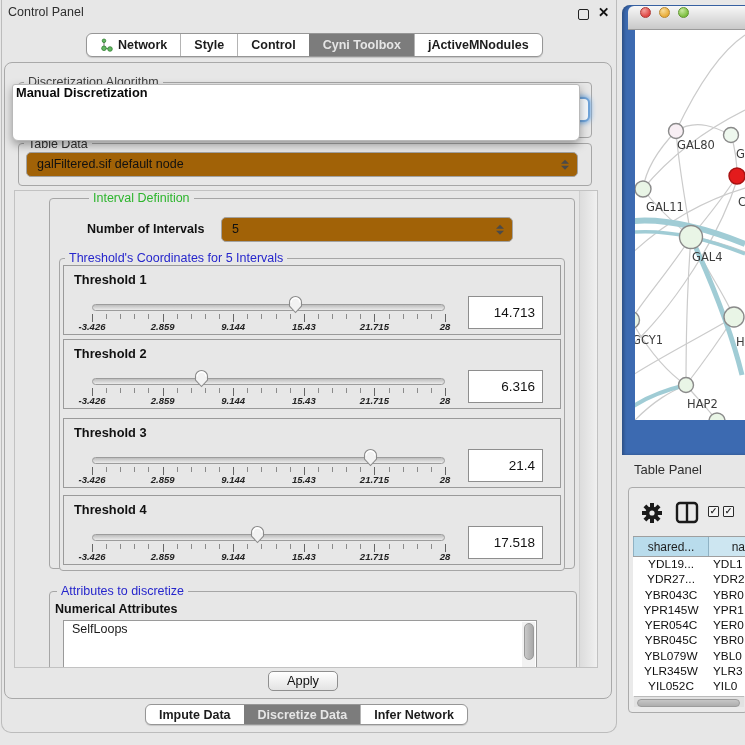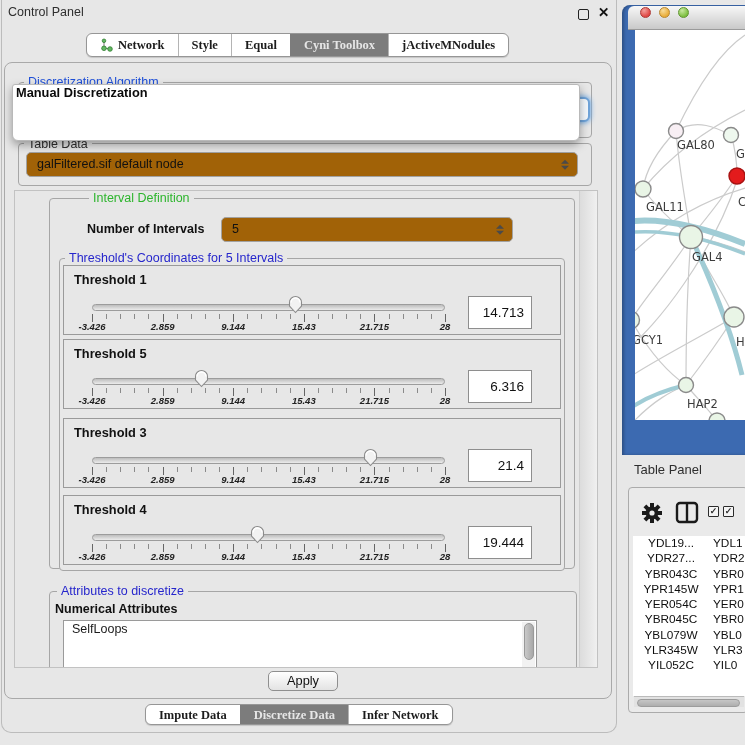--- a/index.html
+++ b/index.html
@@ -7,36 +7,36 @@
   body { font-family:"Liberation Sans", sans-serif; background:#e7e7e7; }
   #root { position:relative; width:745px; height:745px; overflow:hidden; background:#e7e7e7; font-size:12.5px; color:#222; }
   .abs { position:absolute; }
 
   
   .cp-frame { left:1px; top:0; width:616px; height:733px; border:1px solid #bcbcbc; border-top:none; border-radius:0 0 10px 10px; background:#e7e7e7; }
   .cp-title { left:8px; top:5px; font-size:12.5px; color:#2e2e2e; }
   .float-btn { left:578px; top:9px; width:11px; height:11px; border:1.6px solid #222; border-radius:2px; }
   .close-btn { left:598px; top:4px; font-size:13.5px; font-weight:bold; color:#111; }
 
-  .tabbar { display:flex; height:24px; background:#fff; border:1px solid #969696; border-radius:6px; overflow:hidden; box-shadow:0 1px 1px rgba(0,0,0,0.15);font-family:Liberation Serif, serif; }
+  .tabbar { display:flex; height:24px; background:#fff; border:1px solid #969696; border-radius:6px; overflow:hidden; box-shadow:0 1px 1px rgba(0,0,0,0.15); }
   .tabbar .tab { display:flex; align-items:center; gap:5px; padding:0 13px; font-size:12.5px; font-weight:600; color:#1c1c1c; line-height:22px; border-left:1px solid #b4b4b4; cursor:default; white-space:nowrap; }
   .tabbar .tab:first-child { border-left:none; }
   .tabbar .tab.selected { background:#7c7c7c; color:#e6e6e6; border-left-color:#7c7c7c; }
   #top-tabs { left:86px; top:33px; }
   #bottom-tabs { left:145px; top:704px; }
   #bottom-tabs .tab { line-height:20px; }
   #bottom-tabs.tabbar { height:21px; }
 
   .main-panel { left:4px; top:62px; width:608px; height:637px; border:1px solid #a9a9a9; border-radius:8px; background:#e7e7e7; }
 
   .groupbox { border:1px solid #a6a6a6; border-radius:4px; background:#e7e7e7; }
   .grouptitle { position:absolute; background:#e7e7e7; padding:0 4px; font-size:12.5px; line-height:14px; }
   .gt-green { color:#2db52d; }
   .gt-blue  { color:#2626cc; }
-  .gt-dark  { color:#1d4ed8; }
+  .gt-dark  { color:#404040; }
 
   
   .combo { background:#a16207; border:1px solid #a2a2a2; border-radius:5px; }
   .combo .val { position:absolute; left:10px; top:0; line-height:23px; font-size:12.5px; color:#111; white-space:nowrap; }
   .arrows { position:absolute; right:7px; top:50%; transform:translateY(-50%); width:9px; }
   .arrows .up { width:0; height:0; border-left:4px solid transparent; border-right:4px solid transparent; border-bottom:4.5px solid #4a4a4a; margin-bottom:2.5px; }
   .arrows .dn { width:0; height:0; border-left:4px solid transparent; border-right:4px solid transparent; border-top:4.5px solid #4a4a4a; }
 
   
   .popup { left:12px; top:84px; width:568px; height:57px; background:#fff; border:1px solid #b9b9b9; border-radius:3px 3px 6px 6px; box-shadow:0 4px 10px rgba(0,0,0,0.35); z-index:10; }
@@ -53,21 +53,21 @@
 
   
   .thr-panel { position:absolute; left:48px; width:498px; height:70px; border:1px solid #9a9a9a; background:#e7e7e7;padding-left:44px; }
   .thr-title { position:absolute; left:10px; top:6px; font-weight:bold; font-size:12.8px; color:#111; }
   .thr-track { position:absolute; left:28px; top:38px; width:353px; height:7px; border:1px solid #9c9c9c; border-radius:4px; background:linear-gradient(#bdbdbd,#ececec); }
   .thr-handle { position:absolute; top:29px; width:15px; height:19px; }
   .thr-ticks { position:absolute; left:0; top:0; width:100%; height:100%;font-style:italic; }
   .tick { position:absolute; width:1px; background:#666; }
   .tick.minor { background:#8a8a8a; }
   .tick-label { position:absolute; width:64px; text-align:center; font-size:9.5px; font-weight:bold; color:#222; top:55px; }
-  .thr-value { position:absolute; left:404px; top:30px; width:64px; height:33px; background:#fff; border:1px solid #8e8e8e; font-size:13.5px; color:#111; text-align:right; line-height:31px; padding-right:7px; }
+  .thr-value { position:absolute; left:404px; top:30px; width:75px; height:33px; background:#fff; border:1px solid #8e8e8e; font-size:13.5px; color:#111; text-align:right; line-height:31px; padding-right:7px; }
 
   
   .attr-list { position:absolute; left:48px; top:429px; width:474px; height:49px; background:#fff; border:1px solid #9a9a9a; overflow:hidden; }
   .attr-list .li { padding-left:8px; font-size:12.5px; line-height:17px; color:#1a1a1a; white-space:nowrap; }
   .list-scroll { position:absolute; right:1px; top:1px; width:13px; height:46px; background:#f2f2f2; }
   .list-thumb { position:absolute; left:1.5px; top:1px; width:10px; height:37px; background:linear-gradient(to right,#c9c9c9,#a8a8a8); border:1px solid #999; border-radius:5px; }
 
   .apply-btn { left:268px; top:671px; width:70px; height:20px; background:linear-gradient(#ffffff,#e3e3e3); border:1px solid #8f8f8f; border-radius:5px; text-align:center; line-height:18px; font-size:12.8px; color:#111; }
 
   
@@ -108,21 +108,21 @@
           <circle cx="4" cy="2.8" r="1.8" fill="#63b863" stroke="#2e7d2e" stroke-width="0.8"></circle>
           <circle cx="4" cy="10.3" r="2.3" fill="#63b863" stroke="#2e7d2e" stroke-width="0.8"></circle>
           <circle cx="10" cy="11" r="2.3" fill="#63b863" stroke="#2e7d2e" stroke-width="0.8"></circle>
         </svg>
         <span>Network</span>
       </div>
       <div class="tab">
         <span>Style</span>
       </div>
       <div class="tab">
-        <span>Equal</span>
+        <span>Control</span>
       </div>
       <div class="tab selected">
         <span>Cyni Toolbox</span>
       </div>
       <div class="tab">
         <span>jActiveMNodules</span>
       </div>
     </div>
 
   <div class="abs main-panel"></div>
@@ -202,21 +202,21 @@
             <div class="tick-label" style="left: -4px;">-3.426</div>
             <div class="tick-label" style="left: 66.6px;">2.859</div>
             <div class="tick-label" style="left: 137.2px;">9.144</div>
             <div class="tick-label" style="left: 207.8px;">15.43</div>
             <div class="tick-label" style="left: 278.4px;">21.715</div>
             <div class="tick-label" style="left: 349px;">28</div>
           </div>
     <div class="thr-value">14.713</div>
   </div>
         <div class="thr-panel" style="top: 148px;">
-    <div class="thr-title">Threshold 5</div>
+    <div class="thr-title">Threshold 2</div>
     <div class="thr-track"></div>
     <svg class="thr-handle" width="15" height="19" style="left: 129.929px;">
       <path d="M1.5,7.5 a6,6 0 0 1 12,0 l0,3.5 l-6,6.5 l-6,-6.5 z" fill="#f2f2f2" stroke="#8b8b8b" stroke-width="1.1"></path>
       <path d="M3,7.5 a4.5,4.5 0 0 1 9,0" fill="none" stroke="#ffffff" stroke-width="1.4"></path>
     </svg>
     <div class="thr-ticks">
             <div class="tick" style="left: 28px; top: 48px; height: 8px;"></div>
             <div class="tick minor" style="left: 42.12px; top: 48px; height: 5px;"></div>
             <div class="tick minor" style="left: 56.24px; top: 48px; height: 5px;"></div>
             <div class="tick minor" style="left: 70.36px; top: 48px; height: 5px;"></div>
@@ -328,21 +328,21 @@
             <div class="tick minor" style="left: 352.76px; top: 48px; height: 5px;"></div>
             <div class="tick minor" style="left: 366.88px; top: 48px; height: 5px;"></div>
             <div class="tick" style="left: 381px; top: 48px; height: 8px;"></div>
             <div class="tick-label" style="left: -4px;">-3.426</div>
             <div class="tick-label" style="left: 66.6px;">2.859</div>
             <div class="tick-label" style="left: 137.2px;">9.144</div>
             <div class="tick-label" style="left: 207.8px;">15.43</div>
             <div class="tick-label" style="left: 278.4px;">21.715</div>
             <div class="tick-label" style="left: 349px;">28</div>
           </div>
-    <div class="thr-value">19.444</div>
+    <div class="thr-value">17.518</div>
   </div>
       </div>
 
     <div class="groupbox" style="position:absolute; left:34px; top:400px; width:528px; height:80px;"></div>
     <div class="grouptitle gt-blue" style="left:42px; top:393px;">Attributes to discretize</div>
     <div class="boldlbl" style="position:absolute; left:40px; top:411px;">Numerical Attributes</div>
     <div class="attr-list">
       <div id="attr-items">
           <div class="li">SelfLoops</div>
         </div>
@@ -443,20 +443,24 @@
     <circle r="2.6" fill="#eaeaea"></circle>
   </svg>
   <svg class="abs" style="left:675px; top:501px;" width="24" height="23">
     <rect x="2" y="2" width="20" height="19" rx="3" fill="none" stroke="#1a1a1a" stroke-width="2.4"></rect>
     <line x1="12" y1="2" x2="12" y2="21" stroke="#1a1a1a" stroke-width="2.4"></line>
   </svg>
   <div class="abs chk" style="left:708px; top:506px;">✓</div>
   <div class="abs chk" style="left:723px; top:506px;">✓</div>
 
   <div class="abs tp-table">
+    <div class="tp-header">
+      <div class="tp-h1">shared...</div>
+      <div class="tp-h2">na</div>
+    </div>
     <div id="tp-rows">
         <div class="tp-row">
           <div class="tp-c1">YDL19...</div>
           <div class="tp-c2">YDL1</div>
         </div>
         <div class="tp-row">
           <div class="tp-c1">YDR27...</div>
           <div class="tp-c2">YDR2</div>
         </div>
         <div class="tp-row">

